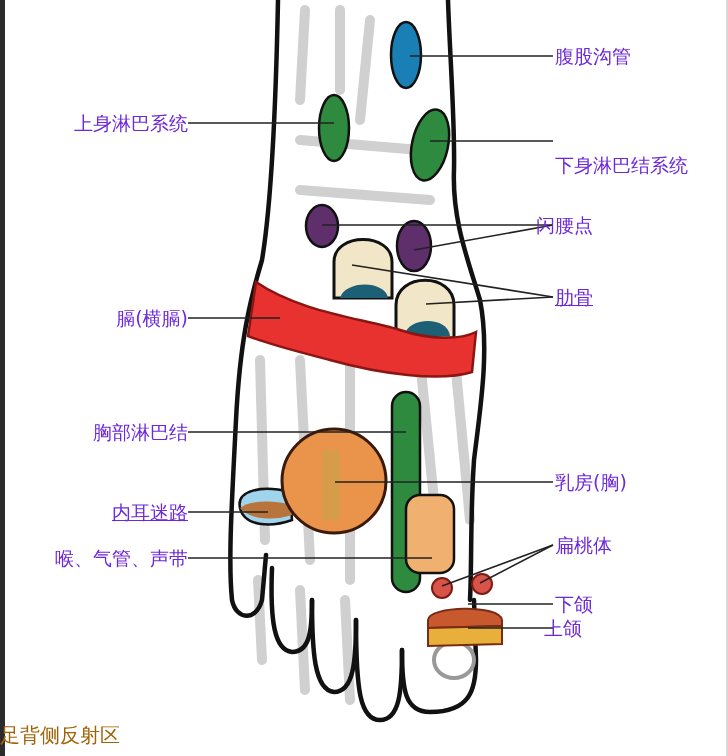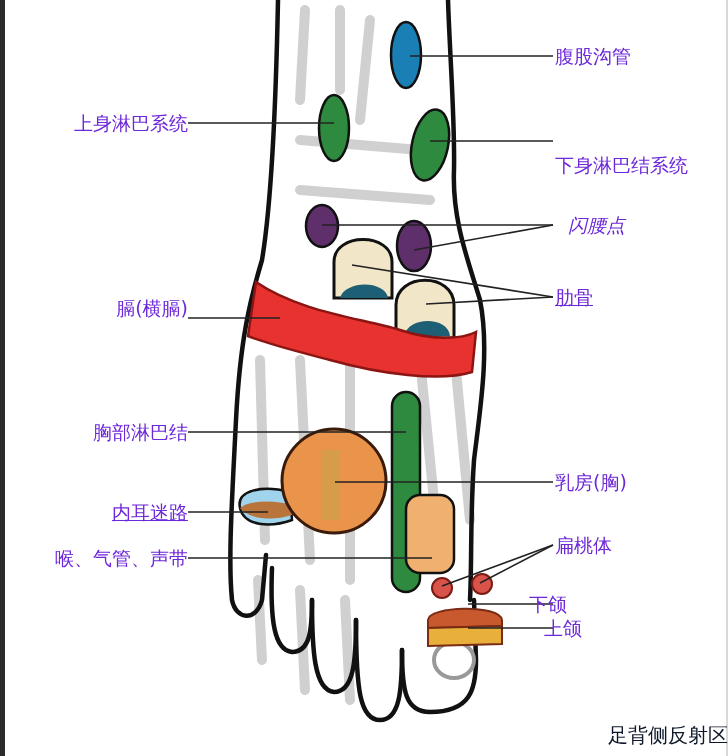--- a/index.html
+++ b/index.html
@@ -3,22 +3,22 @@
 <meta charset="utf-8">
 <style>
   html, body { margin: 0; padding: 0; }
   body { width: 728px; height: 756px; background: #ffffff; position: relative; overflow: hidden;
          font-family: "DejaVu Sans", "Liberation Sans", sans-serif; }
   .frame-left { position: absolute; left: 0; top: 0; width: 5px; height: 756px; background: #2b2b2b; }
   .frame-right { position: absolute; right: 0; top: 0; width: 2px; height: 756px; background: #d8d8d8; }
   svg.art { position: absolute; left: 0; top: 0; }
   .label { position: absolute; font-size: 19px; color: #6d28d9; white-space: nowrap; line-height: 22px; }
   .label.left { text-align: left; }
-  .caption { position: absolute; left: 0; width: 728px; top: 722px; text-align: right;
-             font-family: "DejaVu Serif", "Liberation Serif", serif; font-size: 20px; color: #0f172a; }
+  .caption { position: absolute; left: 0; width: 728px; top: 722px; text-align: left;
+             font-family: "DejaVu Serif", "Liberation Serif", serif; font-size: 20px; color: #a16207; }
 </style>
 </head>
 <body>
 
 <div class="frame-left"></div>
 <div class="frame-right"></div>
 
 <svg class="art" width="728" height="756" viewBox="0 0 728 756">
 
   <g opacity="0.35" fill="none" stroke="#7a7a7a" stroke-width="10" stroke-linecap="round">
@@ -98,27 +98,27 @@
     <line x1="188" y1="512" x2="268" y2="512"></line>
     <line x1="188" y1="558" x2="432" y2="558"></line>
     <line x1="442" y1="586" x2="553" y2="545"></line>
     <line x1="480" y1="583" x2="553" y2="545"></line>
     <line x1="468" y1="604" x2="553" y2="604"></line>
     <line x1="468" y1="628" x2="553" y2="628"></line>
   </g>
 </svg>
 
 <div class="label left" style="right:540px; top:112px;">上身淋巴系统</div>
-<div class="label left" style="right:540px; top:297px;margin-left:22px;">膈(横膈)</div>
+<div class="label left" style="right:540px; top:307px;margin-left:22px;">膈(横膈)</div>
 <div class="label left" style="right:540px; top:421px;">胸部淋巴结</div>
 <div class="label left" style="right:540px; top:501px;text-decoration:underline;">内耳迷路</div>
 <div class="label left" style="right:540px; top:547px;margin-left:29px;">喉、气管、声带</div>
 
 <div class="label" style="left:555px; top:45px;">腹股沟管</div>
 <div class="label" style="left:555px; top:130px;margin-top:24px;">下身淋巴结系统</div>
-<div class="label" style="left:568px; top:214px;font-style:italic;">闪腰点</div>
+<div class="label" style="left:536px; top:214px;">闪腰点</div>
 <div class="label" style="left:555px; top:286px;text-decoration:underline;">肋骨</div>
 <div class="label" style="left:555px; top:471px;text-align:center;">乳房(胸)</div>
 <div class="label" style="left:555px; top:534px;">扁桃体</div>
-<div class="label" style="left:529px; top:593px;">下颌</div>
+<div class="label" style="left:555px; top:593px;">下颌</div>
 <div class="label" style="left:544px; top:617px;">上颌</div>
 
 <div class="caption">足背侧反射区</div>
 
 </body></html>

